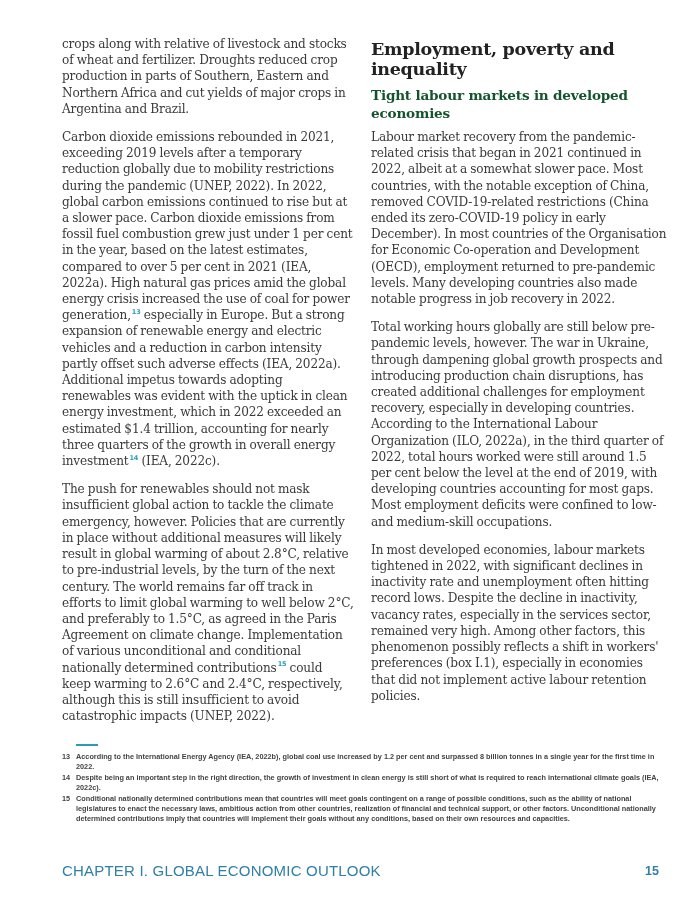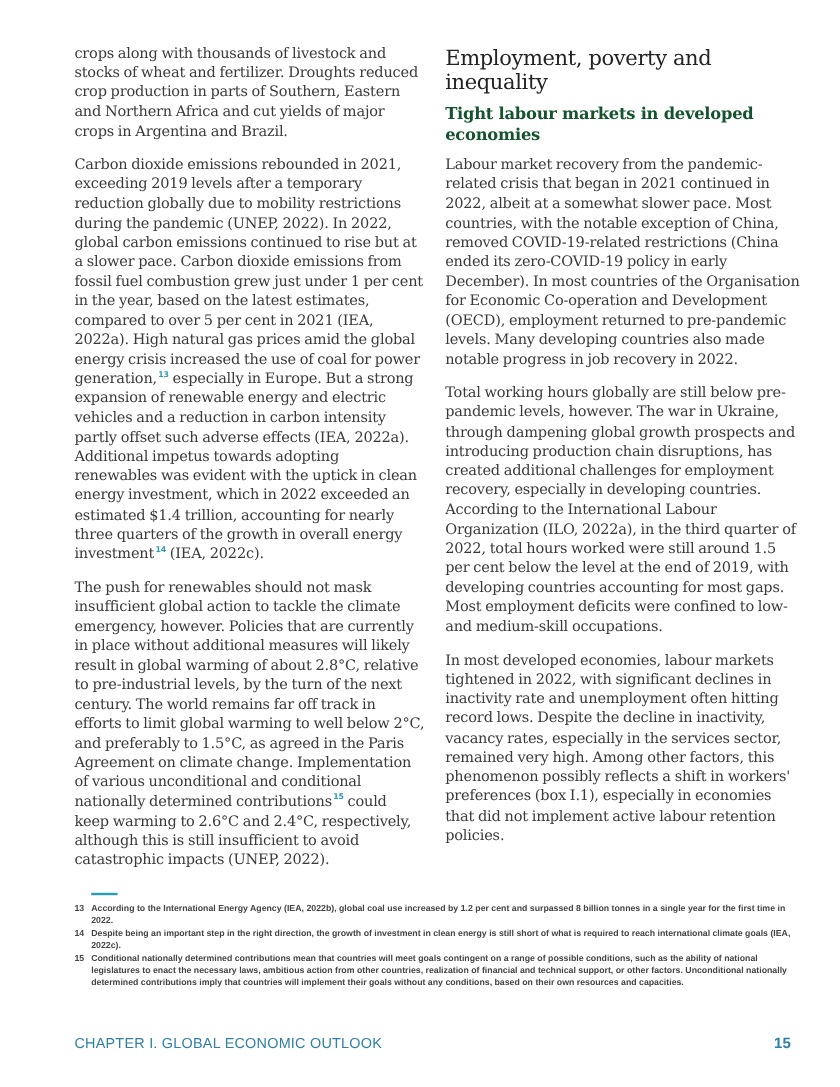--- a/index.html
+++ b/index.html
@@ -38,21 +38,21 @@
       font-family: "DejaVu Sans", sans-serif;
       font-size: 6.5px;
       font-weight: bold;
       vertical-align: super;
       line-height: 0;
       margin-left: 1px;
     }
 
     h2.section {
       font-family: "DejaVu Serif", serif;
-      font-weight: normal;
+      font-weight: bold;
       font-size: 17.5px;
       line-height: 20px;
       color: #222222;
       margin: 3px 0 7px 0;
       letter-spacing: -0.3px;
     }
     h3.subsection {
       font-family: "DejaVu Serif", serif;
       font-weight: bold;
       font-size: 13.6px;
@@ -95,36 +95,36 @@
       position: absolute;
       top: 862px;
       left: 62px;
       width: 597px;
       display: flex;
       justify-content: space-between;
       align-items: center;
     }
     .footer-chapter {
       font-family: "Liberation Sans", sans-serif;
-      font-size: 12px;
+      font-size: 15px;
       color: #2f7fa6;
       letter-spacing: 0.2px;
     }
     .footer-page {
       font-family: "Liberation Sans", sans-serif;
       font-size: 12.5px;
       font-weight: bold;
       color: #2f7fa6;
     }
   </style>
 </head>
 <body>
 
 <div class="col col-left">
-  <p class="body">crops along with thousands of livestock and stocks of wheat and fertilizer. Droughts reduced crop production in parts of Southern, Eastern and Northern Africa and cut yields of major crops in Argentina and Brazil.</p>
+  <p class="body">crops along with relative of livestock and stocks of wheat and fertilizer. Droughts reduced crop production in parts of Southern, Eastern and Northern Africa and cut yields of major crops in Argentina and Brazil.</p>
 
   <p class="body"><span>Carbon dioxide emissions rebounded in 2021, exceeding 2019 levels after a temporary reduction globally due to mobility restrictions during the pandemic (UNEP, 2022). In 2022, global carbon emissions continued to rise but at a slower pace. Carbon dioxide emissions from fossil fuel combustion grew just under 1 per cent in the year, based on the latest estimates, compared to over 5 per cent in 2021 (IEA, 2022a). High natural gas prices amid the global energy crisis increased the use of coal for power generation,</span><sup class="fn">13</sup><span> especially in Europe. But a strong expansion of renewable energy and electric vehicles and a reduction in carbon intensity partly offset such adverse effects (IEA, 2022a). Additional impetus towards adopting renewables was evident with the uptick in clean energy investment, which in 2022 exceeded an estimated $1.4 trillion, accounting for nearly three quarters of the growth in overall energy investment</span><sup class="fn">14</sup><span> (IEA, 2022c).</span></p>
 
   <p class="body"><span>The push for renewables should not mask insufficient global action to tackle the climate emergency, however. Policies that are currently in place without additional measures will likely result in global warming of about 2.8°C, relative to pre-industrial levels, by the turn of the next century. The world remains far off track in efforts to limit global warming to well below 2°C, and preferably to 1.5°C, as agreed in the Paris Agreement on climate change. Implementation of various unconditional and conditional nationally determined contributions</span><sup class="fn">15</sup><span> could keep warming to 2.6°C and 2.4°C, respectively, although this is still insufficient to avoid catastrophic impacts (UNEP, 2022).</span></p>
 </div>
 
 <div class="col col-right">
   <h2 class="section">Employment, poverty and inequality</h2>
   <h3 class="subsection">Tight labour markets in developed economies</h3>
   <p class="body">Labour market recovery from the pandemic-related crisis that began in 2021 continued in 2022, albeit at a somewhat slower pace. Most countries, with the notable exception of China, removed COVID-19-related restrictions (China ended its zero-COVID-19 policy in early December). In most countries of the Organisation for Economic Co-operation and Development (OECD), employment returned to pre-pandemic levels. Many developing countries also made notable progress in job recovery in 2022.</p>

